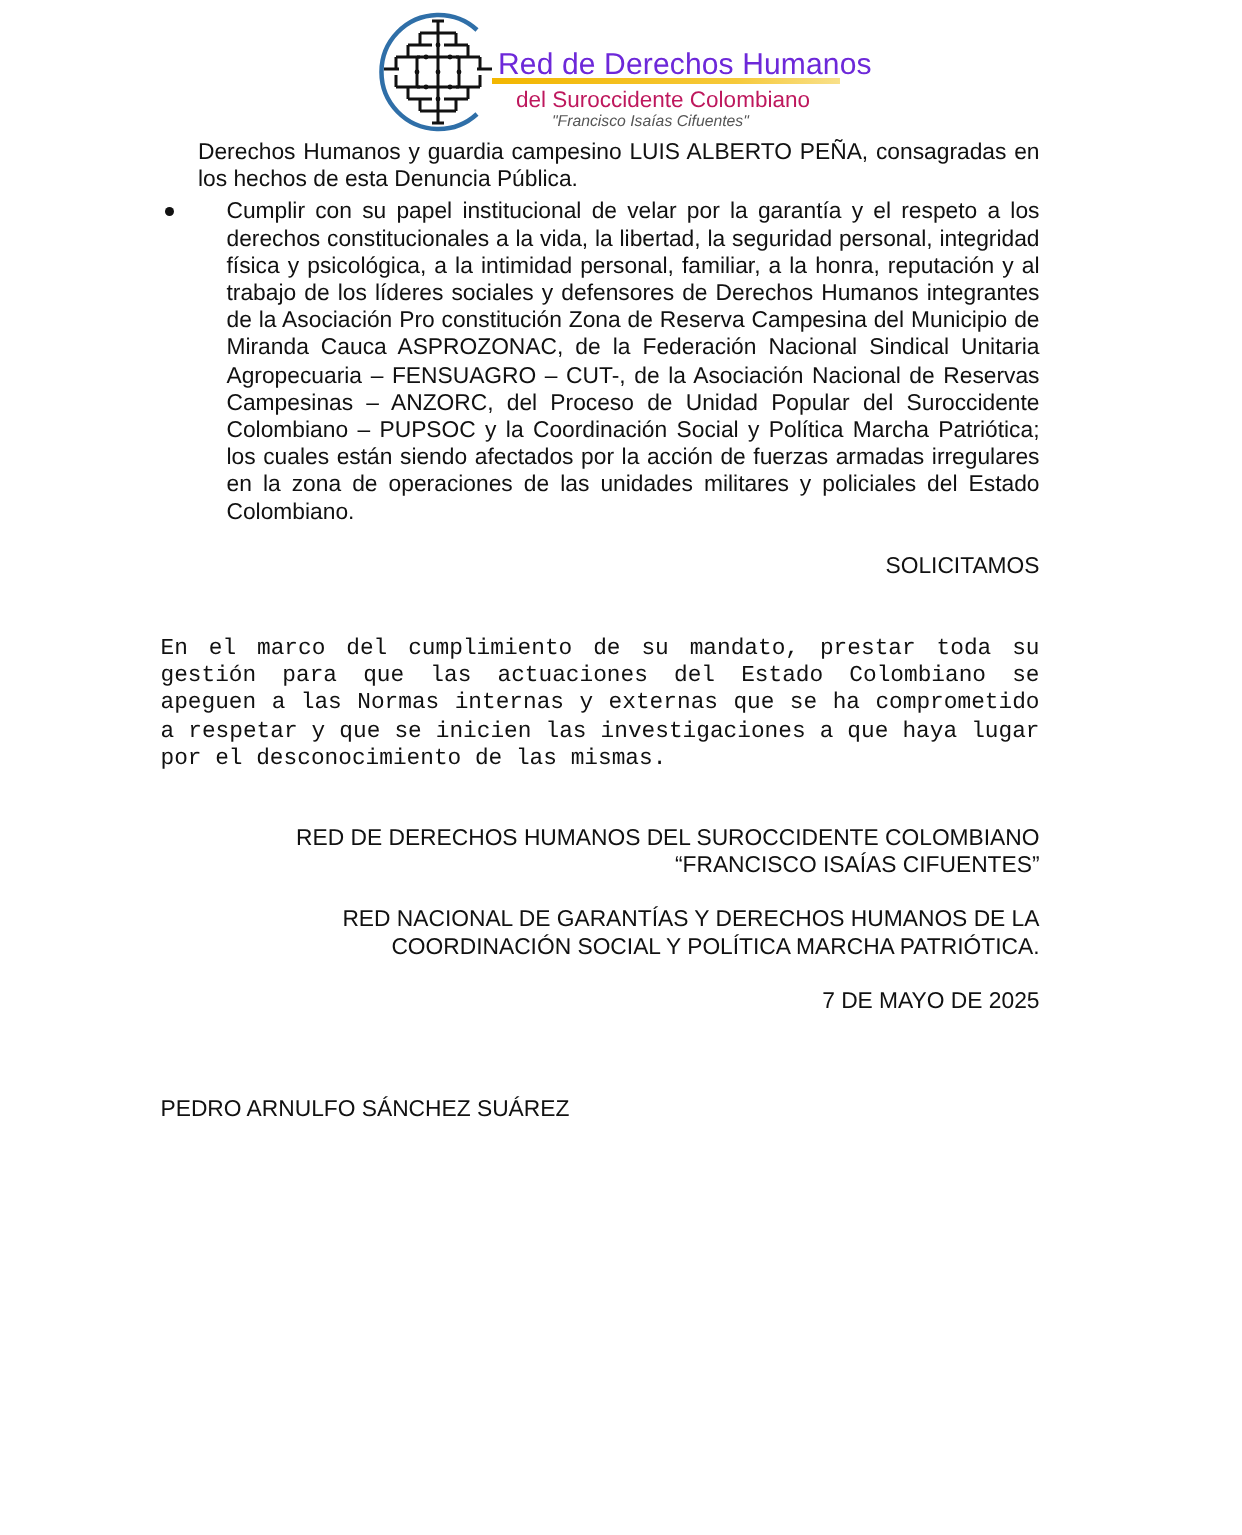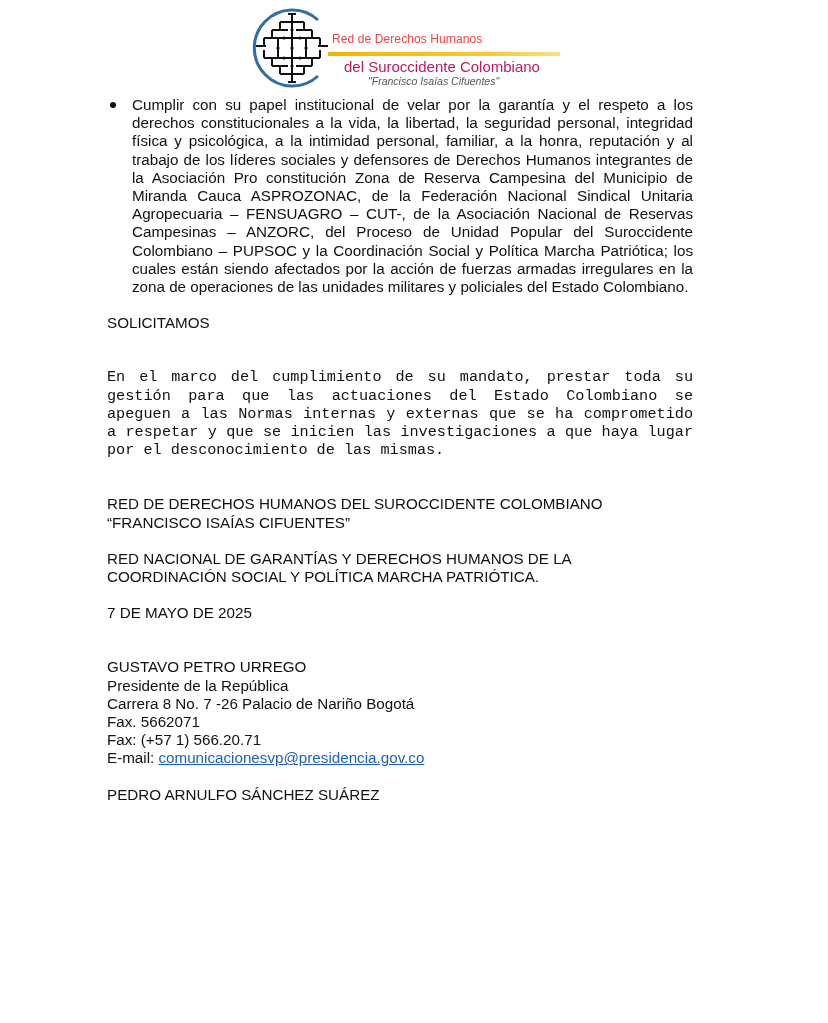--- a/index.html
+++ b/index.html
@@ -1,32 +1,32 @@
 <!DOCTYPE html>
 <html><head>
 <meta charset="utf-8">
 <style>
   html, body { margin: 0; padding: 0; background: #ffffff; }
   body { width: 828px; height: 1023px; position: relative; overflow: hidden;
          font-family: "Liberation Sans", "DejaVu Sans", sans-serif; color: #111; }
   .header { position: absolute; left: 248px; top: 8px; width: 320px; height: 80px; }
   .logo-emblem { position: absolute; left: 0; top: 0; width: 84px; height: 80px; }
-  .logo-title { position: absolute; left: 84px; top: 24px; font-size: 12px; color: #ef4444; white-space: nowrap; letter-spacing: 0.1px; }
+  .logo-title { position: absolute; left: 84px; top: 24px; font-size: 20px; color: #6d28d9; white-space: nowrap; letter-spacing: 0.1px; }
   .logo-bar { position: absolute; left: 80px; top: 44px; width: 232px; height: 4px; background: linear-gradient(90deg,#f2b600,#f6c93a 70%,#f8e08a); }
   .logo-sub { position: absolute; left: 96px; top: 50px; font-size: 15px; color: #be185d; white-space: nowrap; }
   .logo-quote { position: absolute; left: 120px; top: 67px; font-size: 10.5px; font-style: italic; color: #555; white-space: nowrap; }
 
   .page { position: absolute; left: 107px; top: 93px; width: 586px; font-size: 15.2px; line-height: 18.2px; }
   .p { margin: 0; }
   .indent { padding-left: 25px; text-align: justify; }
-  .bullet-row { display: flex; margin-top: 3px; }
+  .bullet-row { display: flex; margin-top: 3px; gap: 19px; }
   .bullet { width: 25px; flex: none; position: relative; }
   .bullet::before { content: ""; position: absolute; left: 3px; top: 6px; width: 6px; height: 6px; background: #111; border-radius: 50%; }
   .bullet-text { flex: 1; text-align: justify; }
-  .center { text-align: left; }
+  .center { text-align: right; }
   .just { text-align: justify; font-family: Liberation Mono, monospace; }
   .gap { height: 18px; }
   .link { color: #1f5fbf; text-decoration: underline; }
 </style>
 </head>
 <body>
 
 <div class="header">
   <svg class="logo-emblem" viewBox="0 0 84 80">
     <path d="M70 12 A38 38 0 1 0 70 68" fill="none" stroke="#2f6fa8" stroke-width="3"></path>
@@ -47,41 +47,34 @@
         <circle cx="44" cy="58" r="1.6"></circle>
     </g>
   </svg>
   <div class="logo-title">Red de Derechos Humanos</div>
   <div class="logo-bar"></div>
   <div class="logo-sub">del Suroccidente Colombiano</div>
   <div class="logo-quote">"Francisco Isaías Cifuentes"</div>
 </div>
 
 <div class="page">
+  <p class="p indent">Derechos Humanos y guardia campesino LUIS ALBERTO PEÑA, consagradas en los hechos de esta Denuncia Pública.</p>
   <div class="bullet-row">
     <span class="bullet"></span>
     <span class="bullet-text">Cumplir con su papel institucional de velar por la garantía y el respeto a los derechos constitucionales a la vida, la libertad, la seguridad personal, integridad física y psicológica, a la intimidad personal, familiar, a la honra, reputación y al trabajo de los líderes sociales y defensores de Derechos Humanos integrantes de la Asociación Pro constitución Zona de Reserva Campesina del Municipio de Miranda Cauca ASPROZONAC, de la Federación Nacional Sindical Unitaria Agropecuaria – FENSUAGRO – CUT-, de la Asociación Nacional de Reservas Campesinas – ANZORC, del Proceso de Unidad Popular del Suroccidente Colombiano – PUPSOC y la Coordinación Social y Política Marcha Patriótica; los cuales están siendo afectados por la acción de fuerzas armadas irregulares en la zona de operaciones de las unidades militares y policiales del Estado Colombiano.</span>
   </div>
   <div class="gap"></div>
   <p class="p center">SOLICITAMOS</p>
   <div class="gap"></div>
   <div class="gap"></div>
   <p class="p just">En el marco del cumplimiento de su mandato, prestar toda su gestión para que las actuaciones del Estado Colombiano se apeguen a las Normas internas y externas que se ha comprometido a respetar y que se inicien las investigaciones a que haya lugar por el desconocimiento de las mismas.</p>
   <div class="gap"></div>
   <div class="gap"></div>
   <p class="p center">RED DE DERECHOS HUMANOS DEL SUROCCIDENTE COLOMBIANO “FRANCISCO ISAÍAS CIFUENTES”</p>
   <div class="gap"></div>
   <p class="p center">RED NACIONAL DE GARANTÍAS Y DERECHOS HUMANOS DE LA COORDINACIÓN SOCIAL Y POLÍTICA MARCHA PATRIÓTICA.</p>
   <div class="gap"></div>
   <p class="p center">7 DE MAYO DE 2025</p>
   <div class="gap"></div>
   <div class="gap"></div>
-  <div>
-    <p class="p">GUSTAVO PETRO URREGO</p>
-    <p class="p">Presidente de la República</p>
-    <p class="p">Carrera 8 No. 7 -26 Palacio de Nariño Bogotá</p>
-    <p class="p">Fax. 5662071</p>
-    <p class="p">Fax: (+57 1) 566.20.71</p>
-    <p class="p"><span>E-mail: </span><a class="link">comunicacionesvp@presidencia.gov.co</a></p>
-  </div>
   <div class="gap"></div>
   <p class="p">PEDRO ARNULFO SÁNCHEZ SUÁREZ</p>
 </div>
 
 </body></html>

